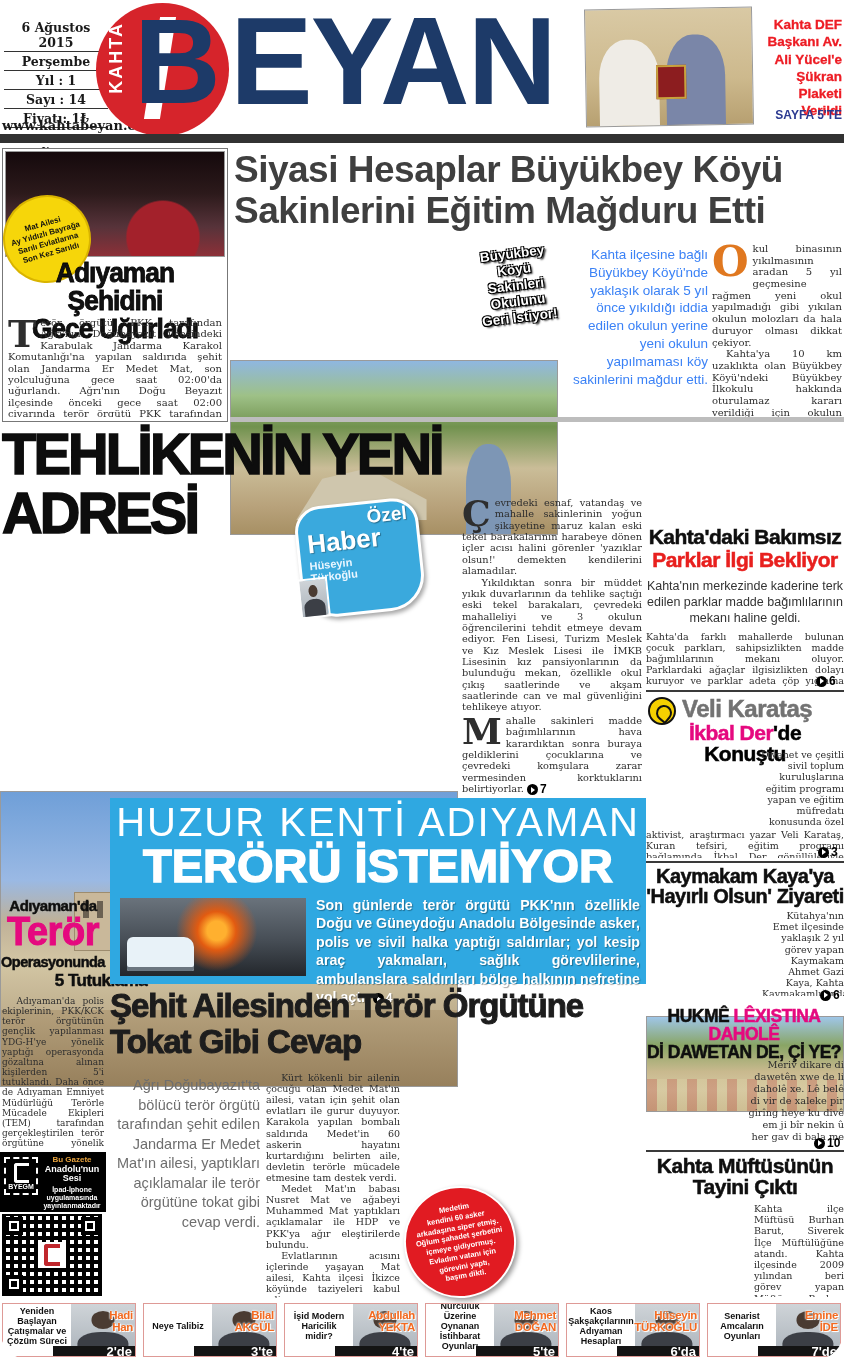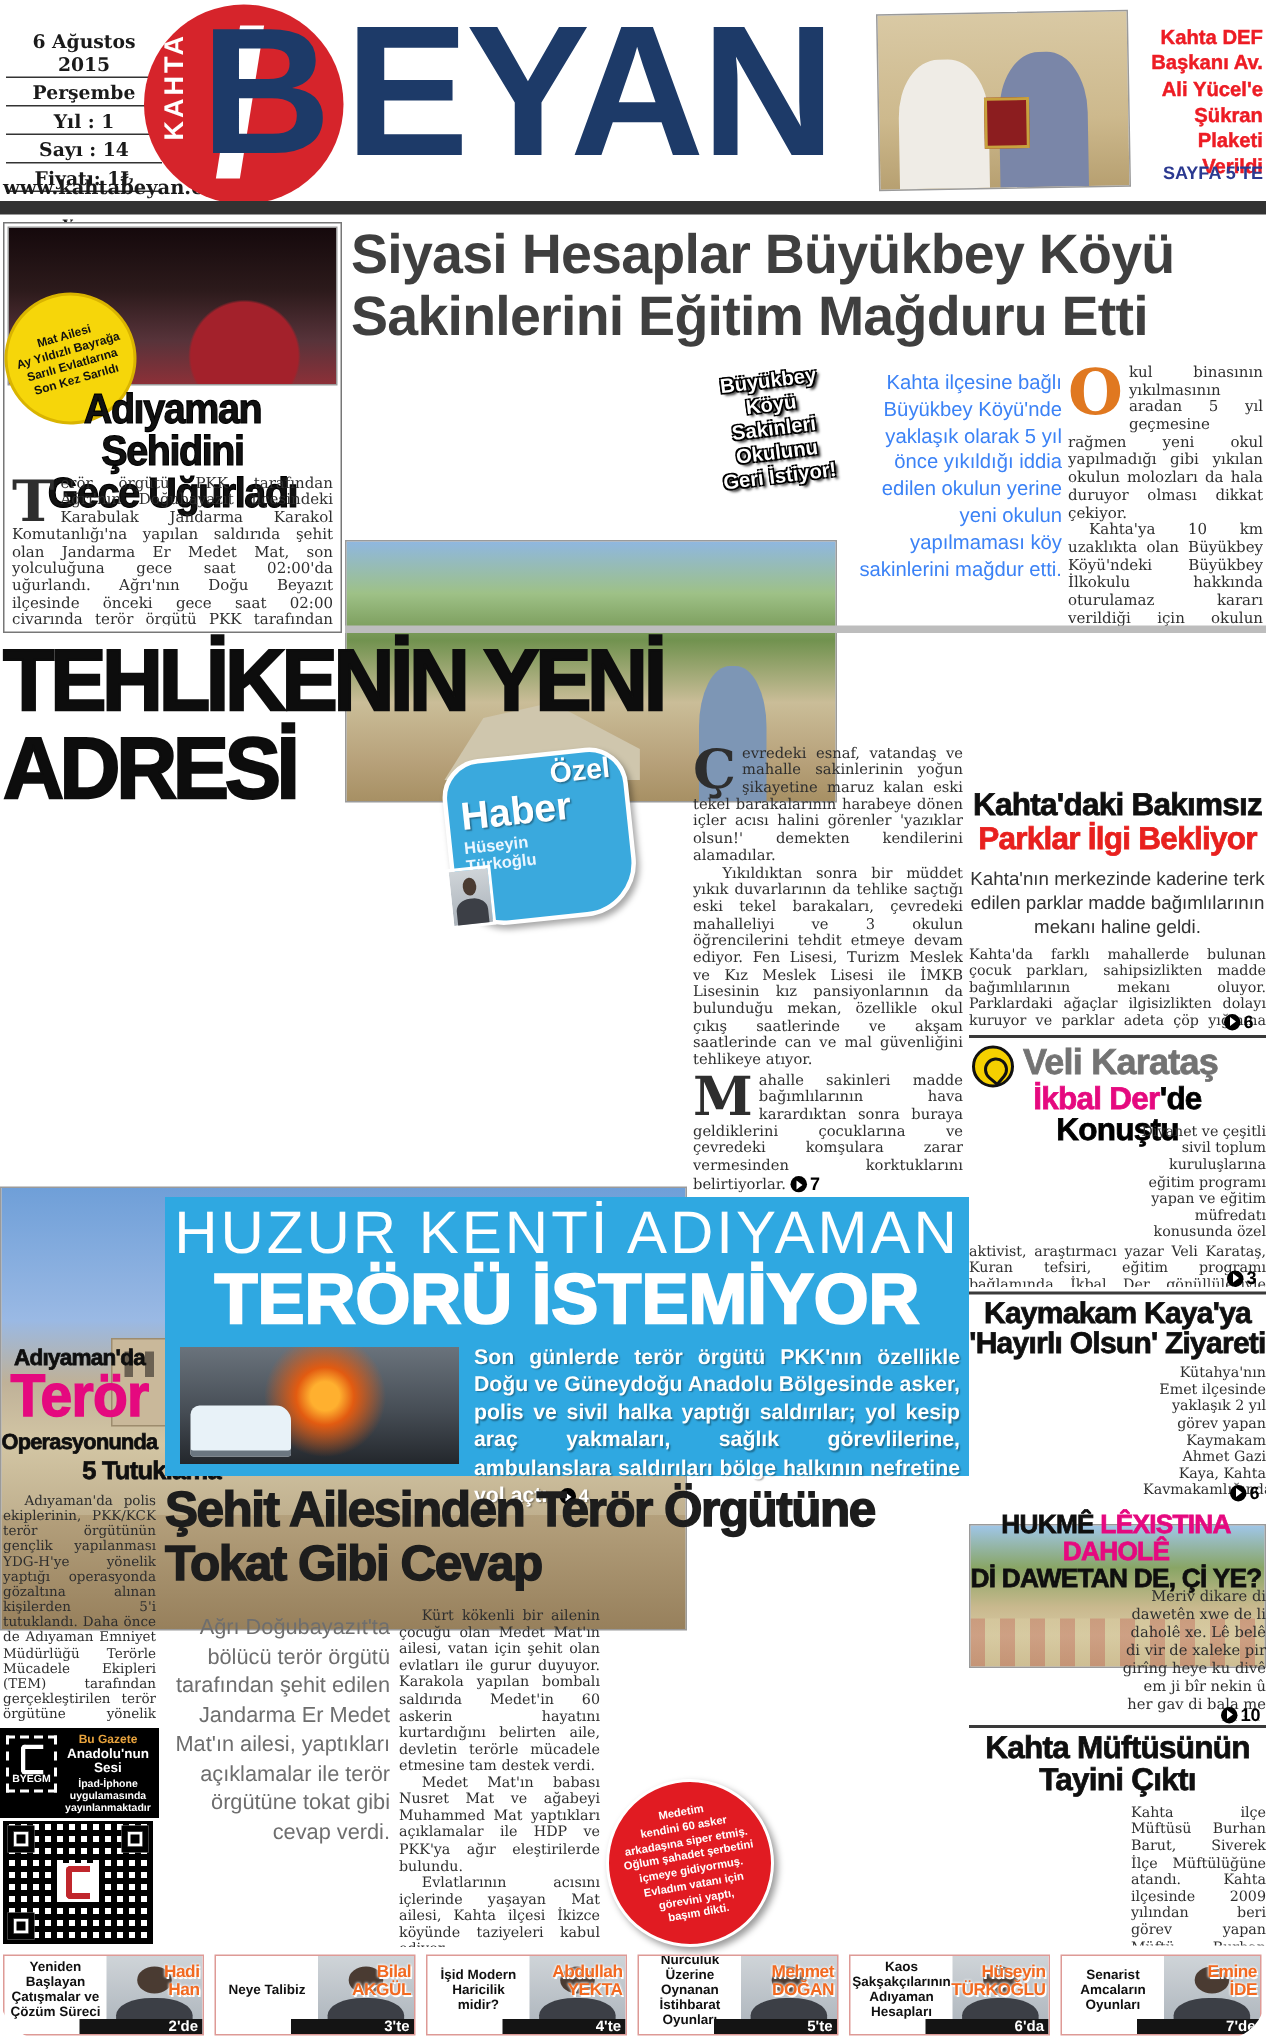--- a/index.html
+++ b/index.html
@@ -53,21 +53,21 @@
   .col-card{position:absolute;top:1303px;width:134px;height:54px;background:#fff;
             border:1px solid #de9a96;box-sizing:border-box;overflow:hidden;}
   .col-topic{position:absolute;left:2px;top:0;height:44px;width:64px;display:flex;align-items:center;
              justify-content:center;font-size:9px;font-weight:bold;color:#101010;text-align:center;line-height:1.12;}
   .col-photo{position:absolute;right:0;top:0;width:64px;height:52px;border:none;}
   .col-name{position:absolute;right:2px;top:6px;font-size:11.5px;font-weight:bold;color:#f26a21;
             text-align:right;line-height:1.02;white-space:pre-line;letter-spacing:-0.3px;
             text-shadow:0 0 2px #fff,0 0 2px #fff,1px 1px 0 #fff;}
   .col-bar{position:absolute;bottom:0;right:0;width:62%;height:10px;background:#141414;
            display:flex;align-items:center;justify-content:flex-end;padding-right:3px;box-sizing:border-box;}
-  .col-bar span{color:#fff;font-size:10px;font-weight:bold;}
+  .col-bar span{color:#fff;font-size:13px;font-weight:bold;}
 </style>
 </head>
 <body>
 
 <div class="page">
 
   <div class="abs" style="left:4px;top:20px;width:104px;">
     <div class="dateline">6 Ağustos 2015</div>
     <div class="dateline">Perşembe</div>
     <div class="dateline">Yıl : 1</div>

